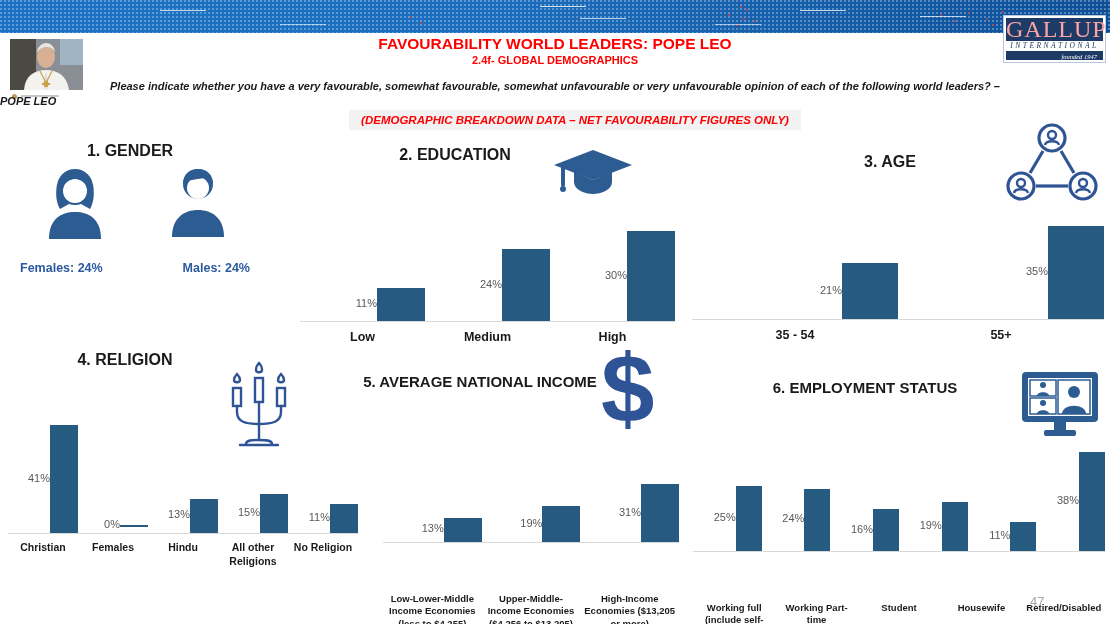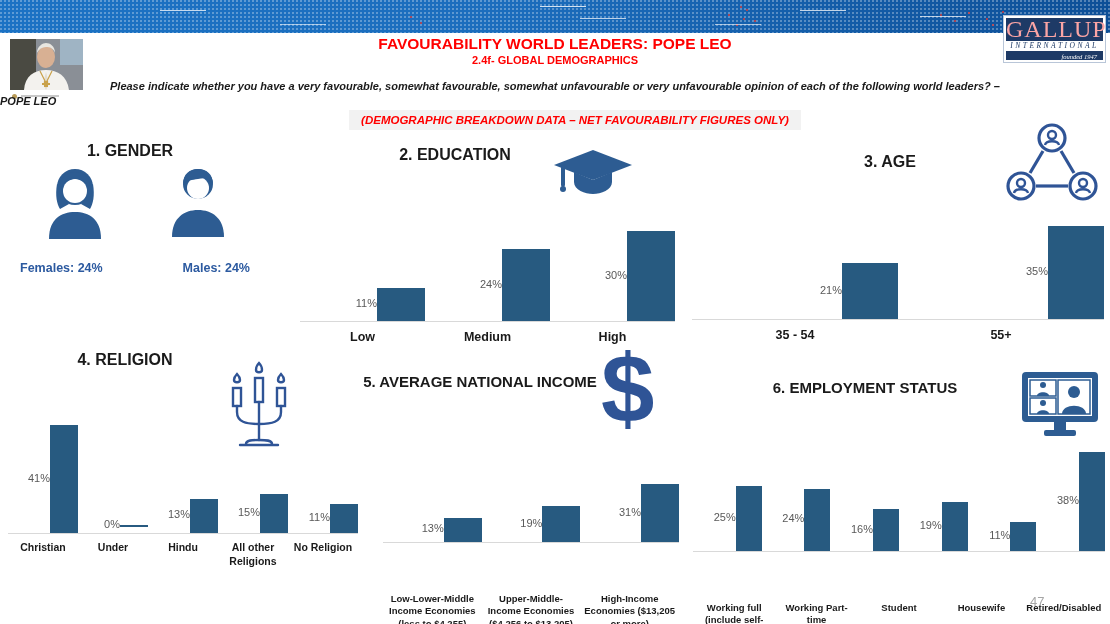--- a/index.html
+++ b/index.html
@@ -245,21 +245,21 @@
           <div class="pct">15%</div>
           <div class="bar" style="width: 28px; height: 39.45px;"></div>
         </div>
         <div class="bar-cell">
           <div class="pct">11%</div>
           <div class="bar" style="width: 28px; height: 28.93px;"></div>
         </div>
       </div>
       <div class="labels-row">
         <div class="cat">Christian</div>
-        <div class="cat">Under</div>
+        <div class="cat">Females</div>
         <div class="cat">Hindu</div>
         <div class="cat">All other Religions</div>
         <div class="cat">No Religion</div>
       </div>
     </div>
 
   <div class="sec-h" style="left:355px;top:373px;width:250px;font-size:15px;">5. AVERAGE NATIONAL INCOME</div>
   <div class="dollar">$</div>
   <div class="chart chart-sm" style="left:383px;top:469px;width:296px;">
       <div class="bars-row" style="height: 74px;">

